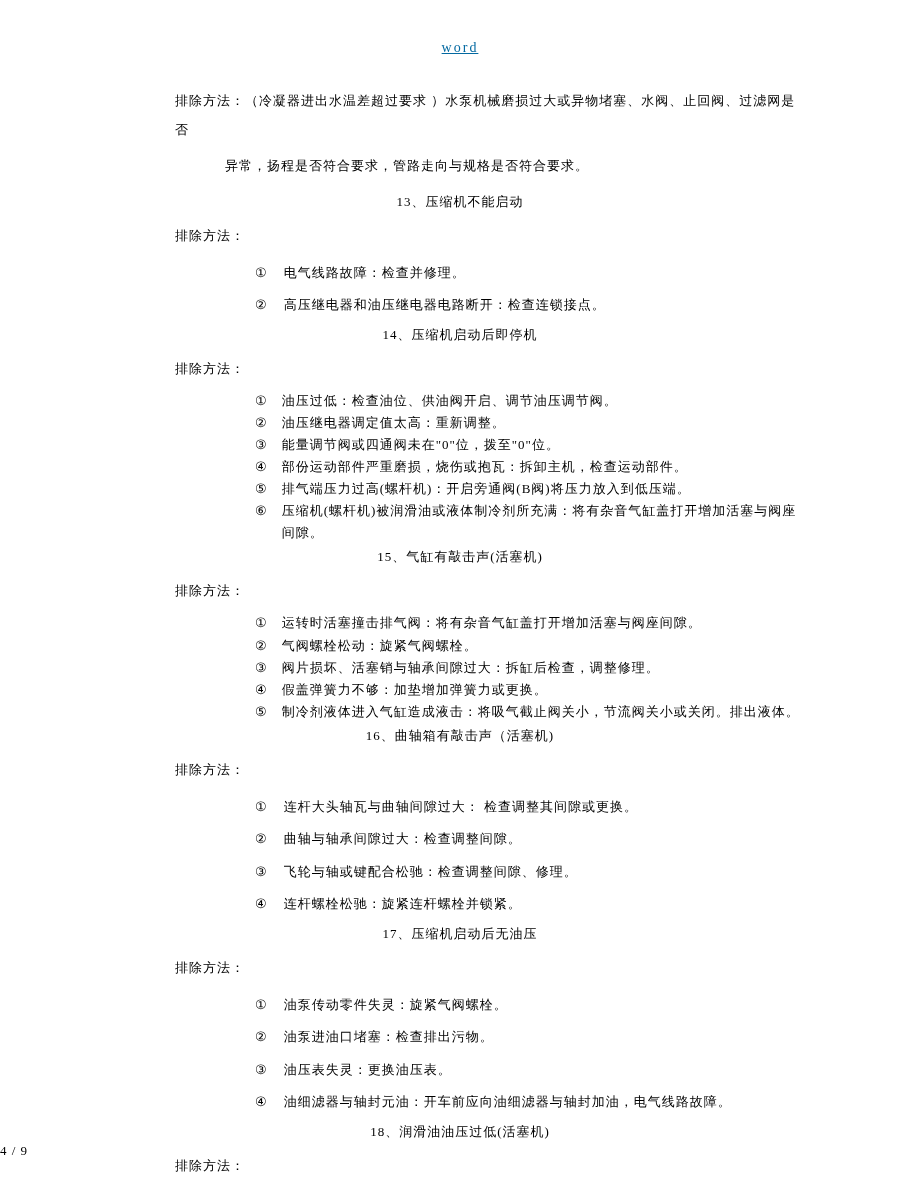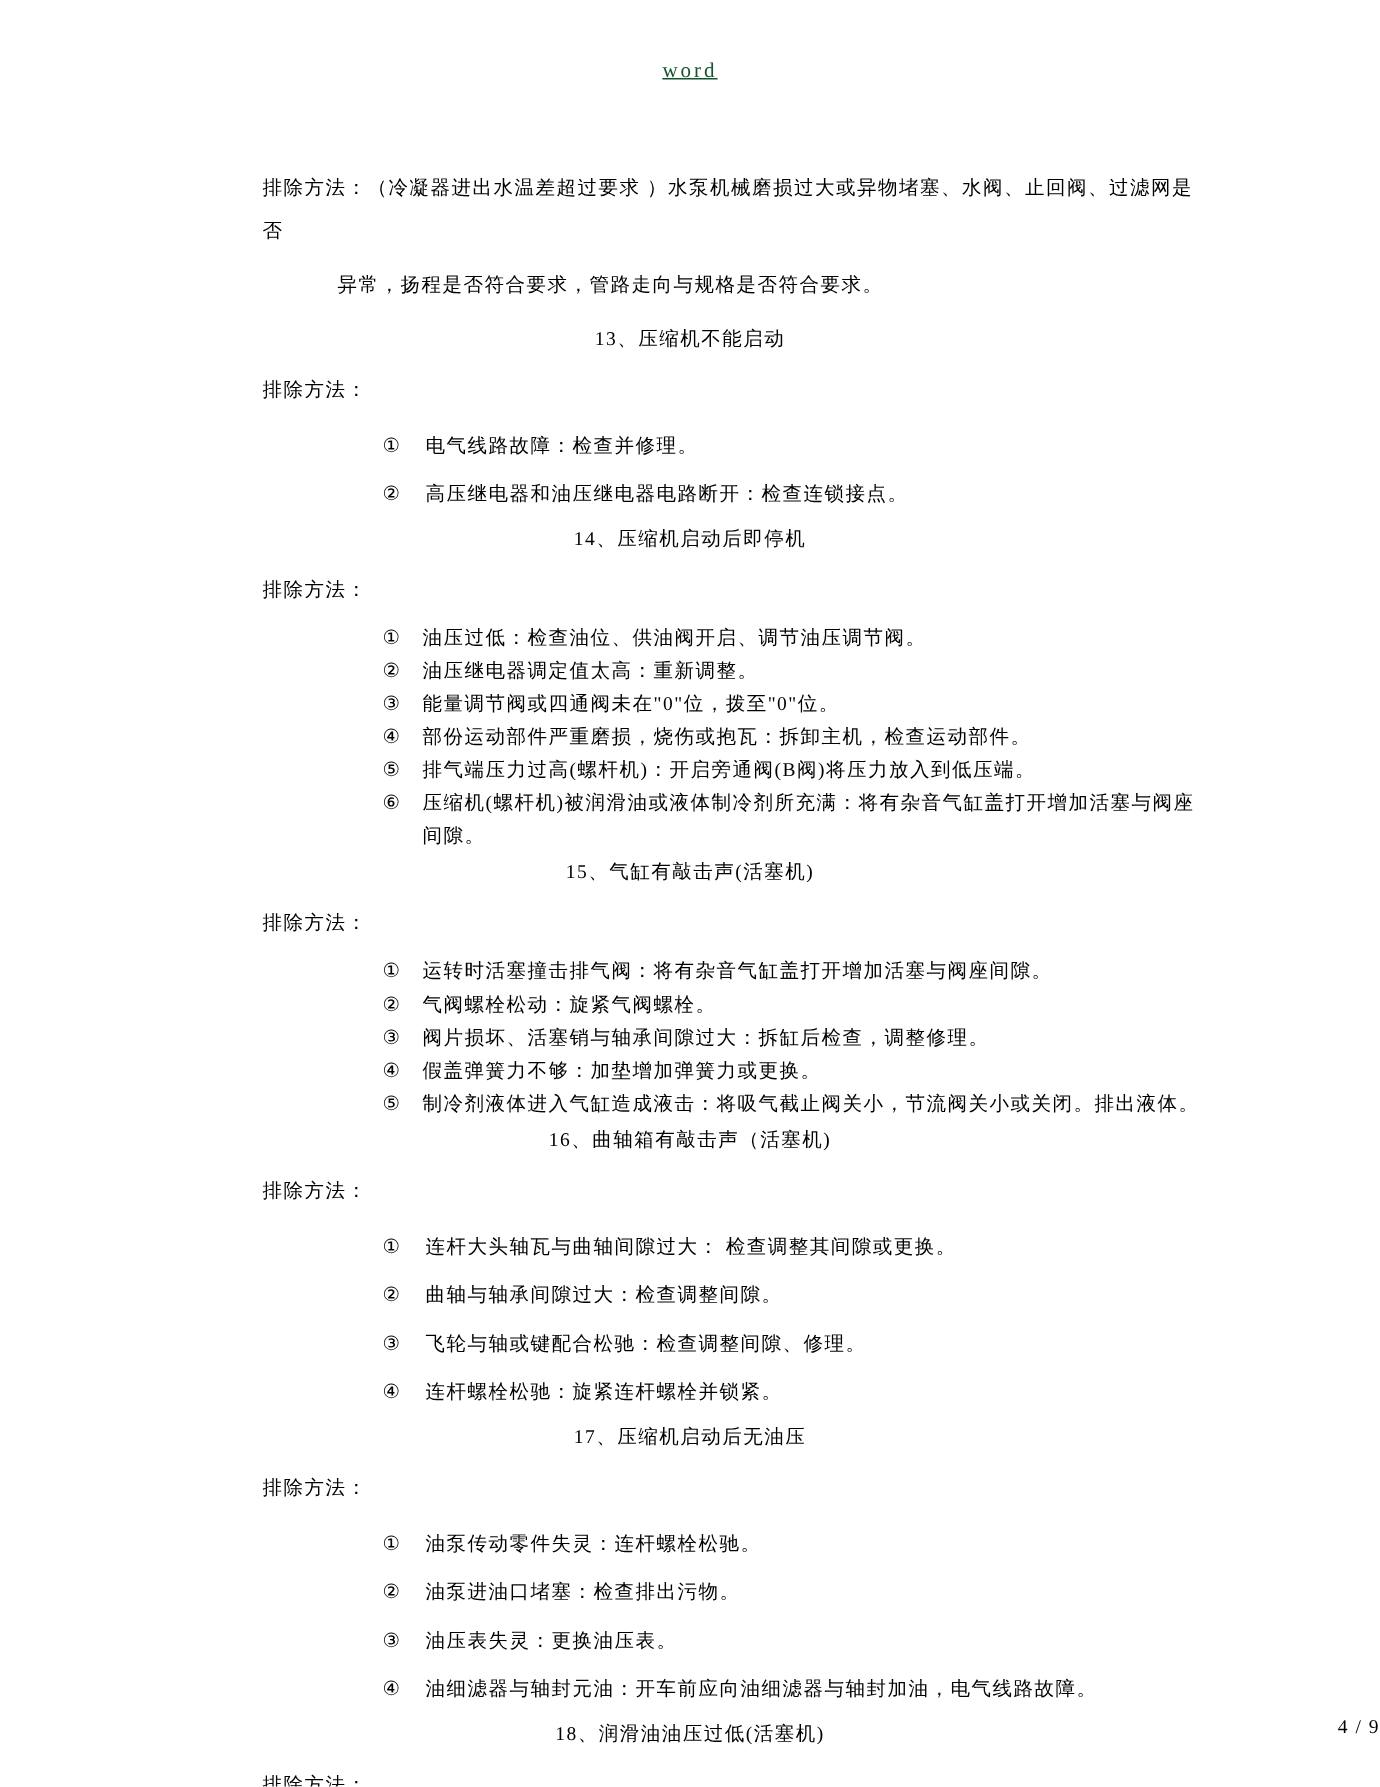--- a/index.html
+++ b/index.html
@@ -12,24 +12,24 @@
       font-size: 13px;
       color: #000;
       background: #fff;
       width: 920px;
       height: 1191px;
       position: relative;
       padding: 40px 0;
     }
     .header {
       text-align: center;
-      color: #14532d;
+      color: #0369a1;
       text-decoration: underline;
       font-size: 14px;
-      margin-bottom: 55px;
+      margin-bottom: 31px;
       letter-spacing: 2px;
     }
     .content {
       padding: 0 120px 0 120px;
       line-height: 1.6;
     }
     .intro-para {
       margin-left: 55px;
       margin-bottom: 8px;
       line-height: 2.2;
@@ -71,21 +71,21 @@
       display: flex;
       gap: 14px;
     }
     .list-marker {
       flex-shrink: 0;
     }
     .footer {
       position: absolute;
       bottom: 32px;
       width: 100%;
-      text-align: right;
+      text-align: left;
       font-size: 13px;
       letter-spacing: 1px;
     }
   </style>
 </head>
 <body>
 
 <div class="header">word</div>
 
 <div class="content">
@@ -175,21 +175,21 @@
         <div class="list-item">
           <span class="list-marker">④</span>
           <span>连杆螺栓松驰：旋紧连杆螺栓并锁紧。</span>
         </div>
       </div>
       <div class="section-title">17、压缩机启动后无油压</div>
       <div class="sub-title">排除方法：</div>
       <div class="list-wide">
         <div class="list-item">
           <span class="list-marker">①</span>
-          <span>油泵传动零件失灵：连杆螺栓松驰。</span>
+          <span>油泵传动零件失灵：旋紧气阀螺栓。</span>
         </div>
         <div class="list-item">
           <span class="list-marker">②</span>
           <span>油泵进油口堵塞：检查排出污物。</span>
         </div>
         <div class="list-item">
           <span class="list-marker">③</span>
           <span>油压表失灵：更换油压表。</span>
         </div>
         <div class="list-item">

